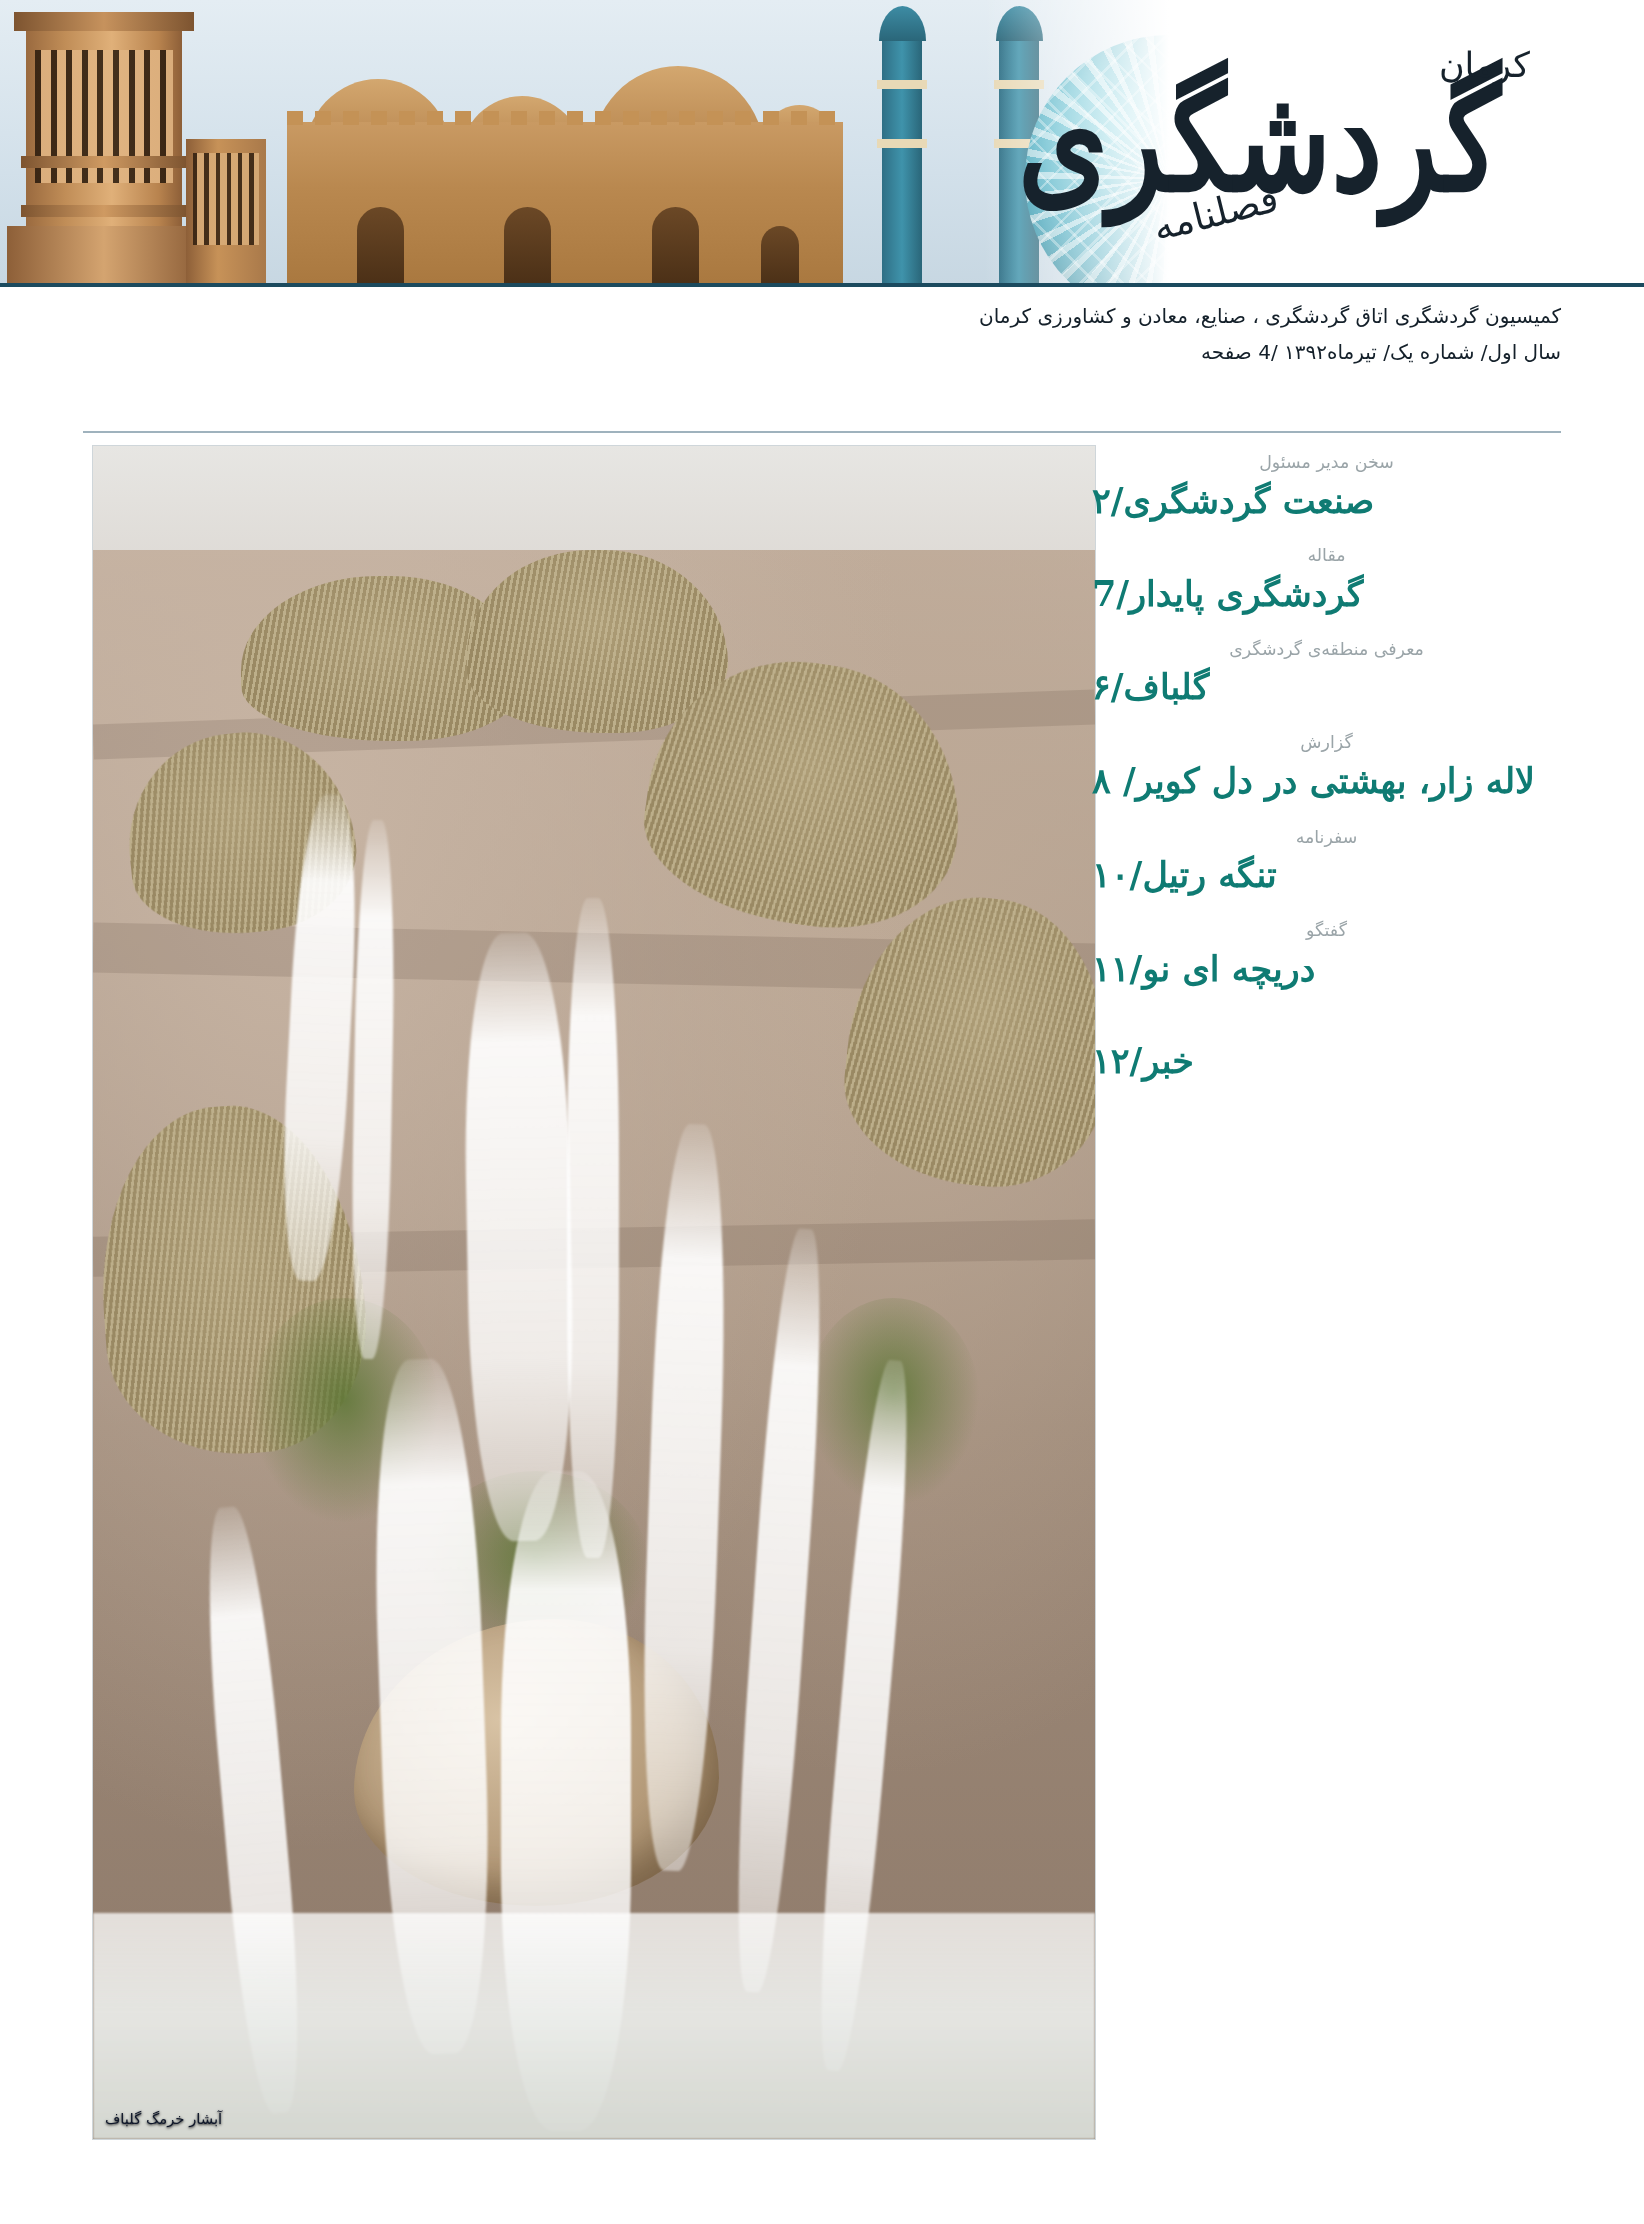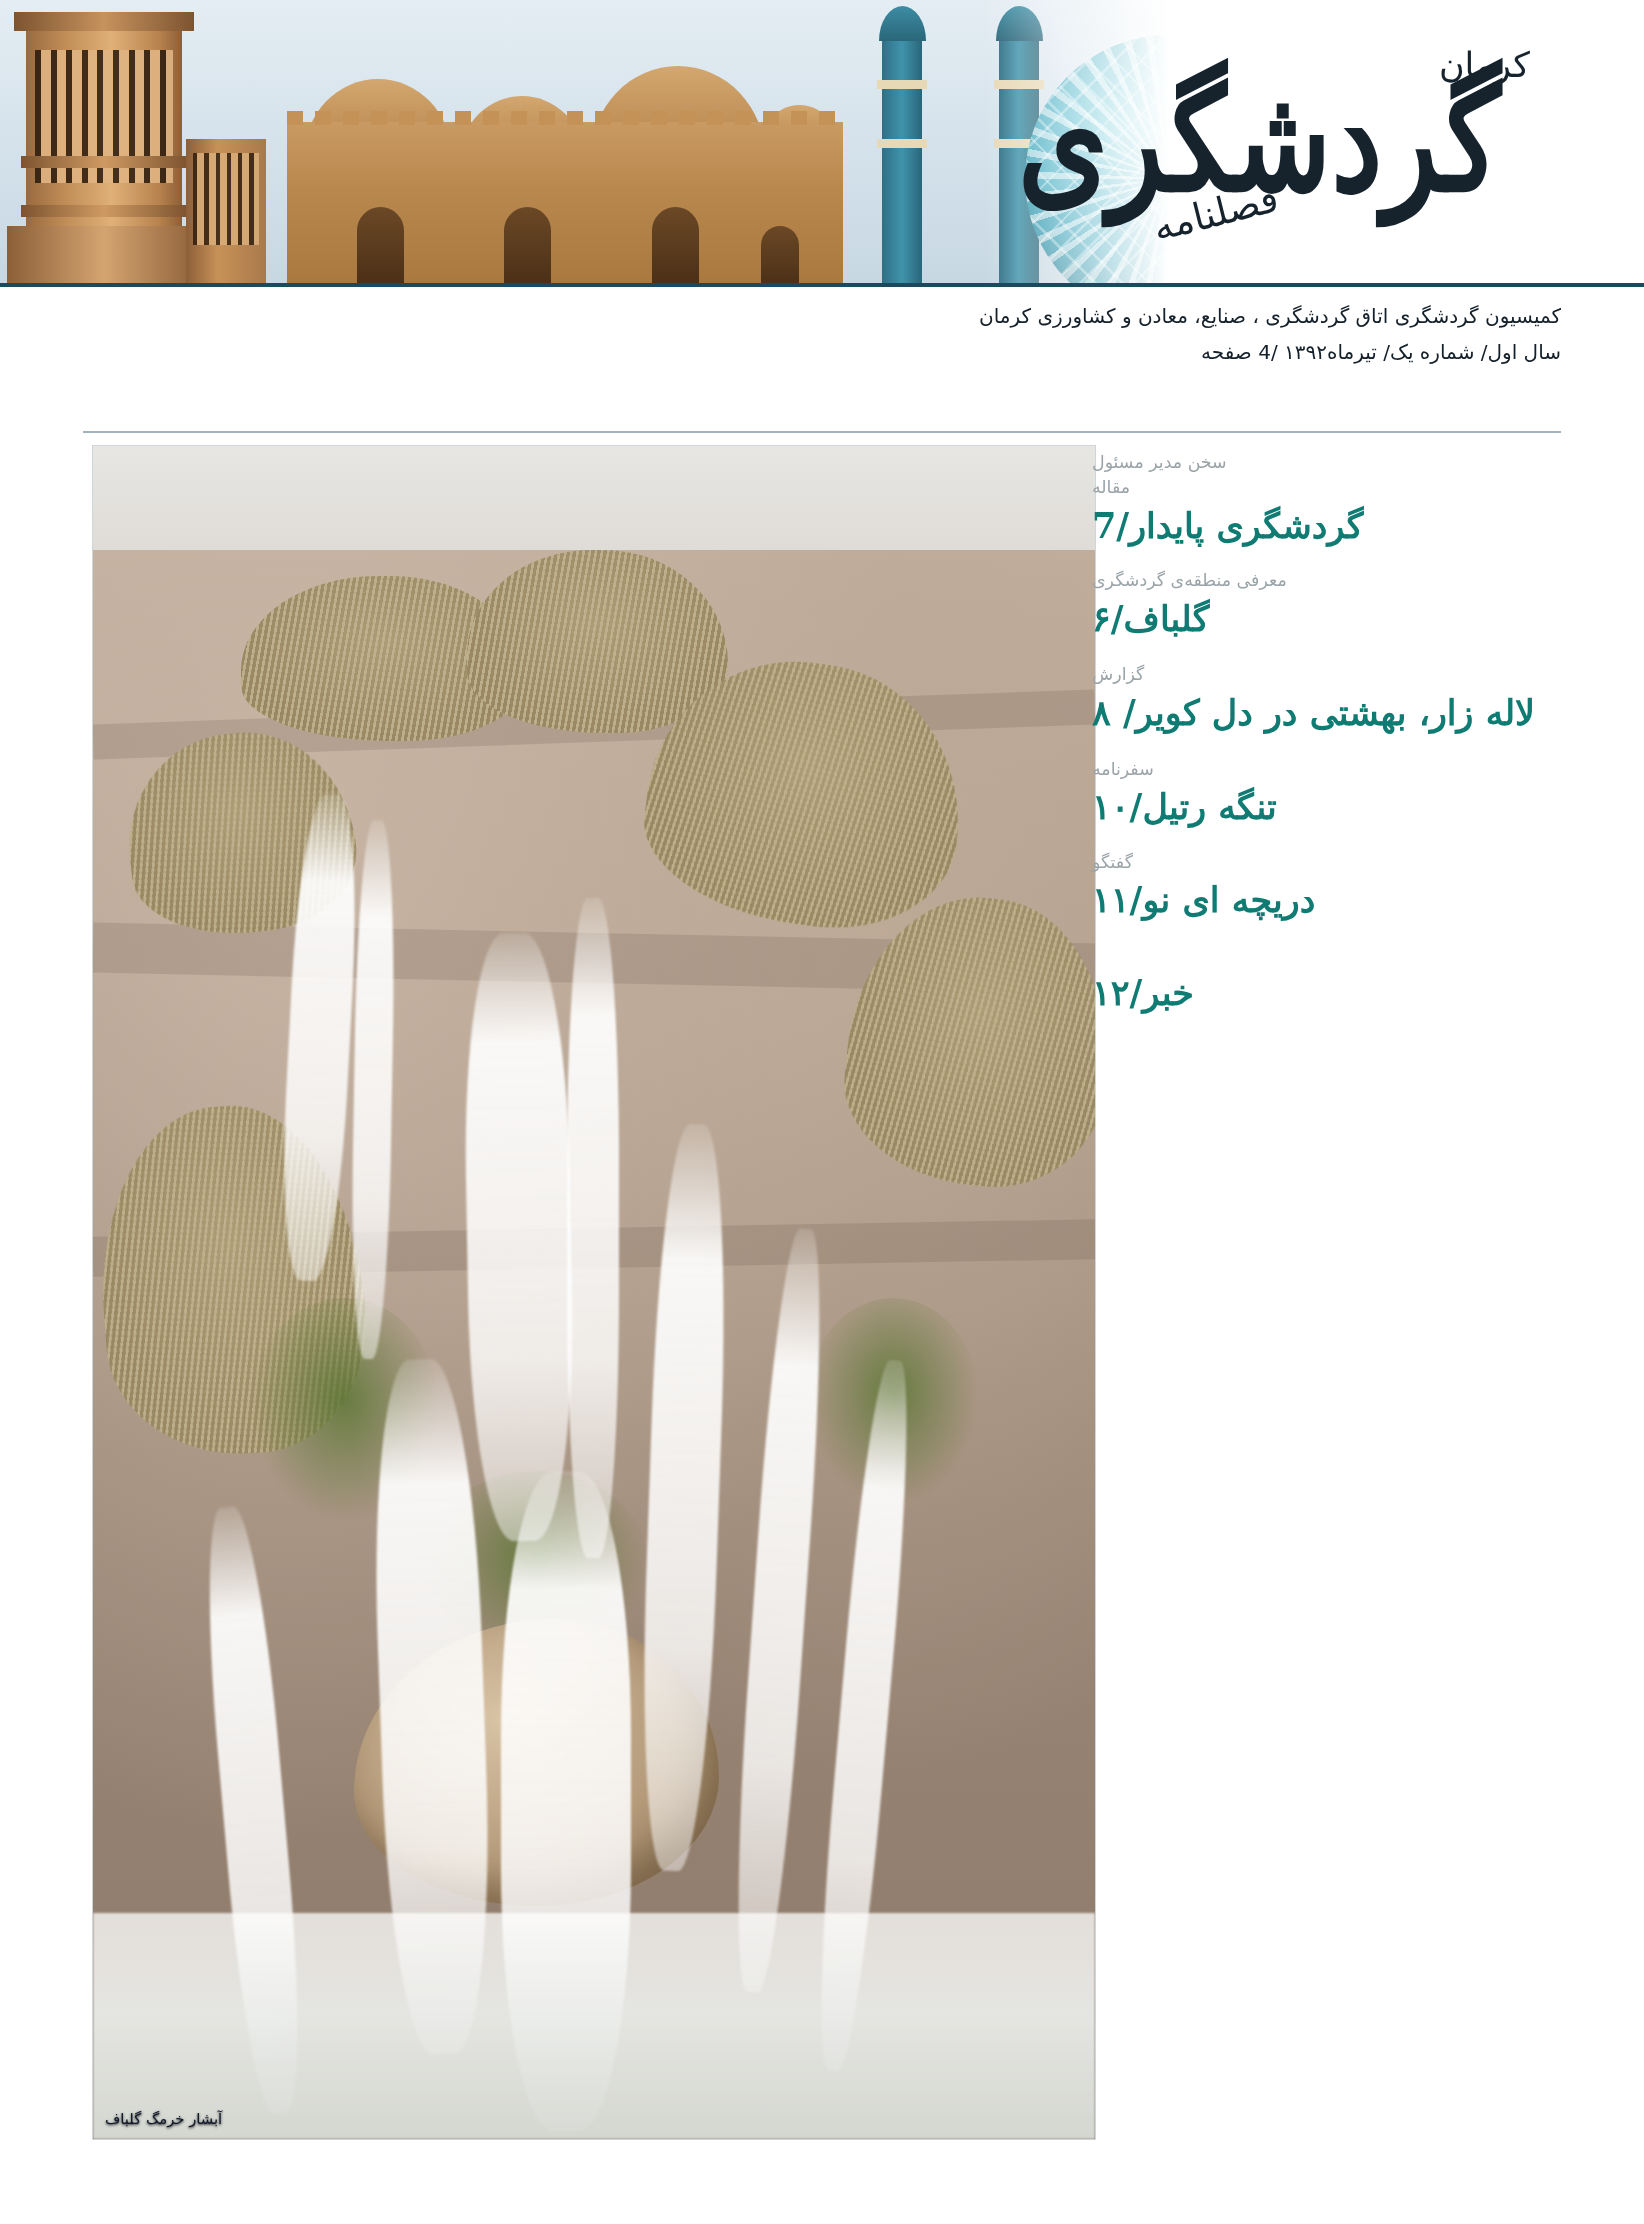--- a/index.html
+++ b/index.html
@@ -367,21 +367,21 @@
     right: 83px;
     width: 469px;
     text-align: left;
     direction: rtl;
   }
   .toc-item { margin-bottom: 5.2px; }
   .toc-kicker {
     font-family: "DejaVu Sans", sans-serif;
     font-size: 17.4px;
     color: #9aa4a8;
-    text-align: left;
+    text-align: center;
     margin-bottom: 3.5px;
     letter-spacing: 0.4px;
   }
   .toc-title {
     font-family: "DejaVu Serif", serif;
     font-weight: bold;
     font-size: 35px;
     line-height: 1.45;
     color: #0f7b73;
     text-align: left;
@@ -491,20 +491,21 @@
 
   <div class="cp-pool"></div>
 
   <div class="photo-caption">آبشار خرمگ گلباف</div>
 </div>
 
 <div class="contents">
 
   <div class="toc-item">
     <div class="toc-kicker">سخن مدیر مسئول</div>
+    <div class="toc-title">صنعت گردشگری/۲</div>
   </div>
 
 
   <div class="toc-item">
     <div class="toc-kicker">مقاله</div>
     <div class="toc-title">گردشگری پایدار/7</div>
   </div>
 
 
   <div class="toc-item">

